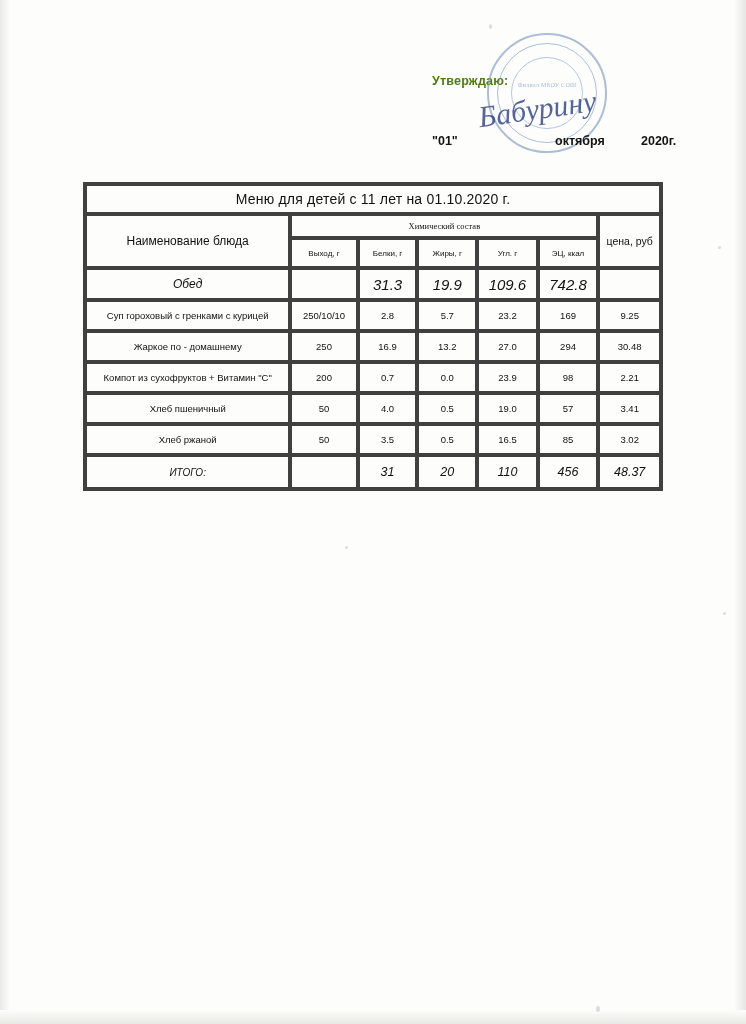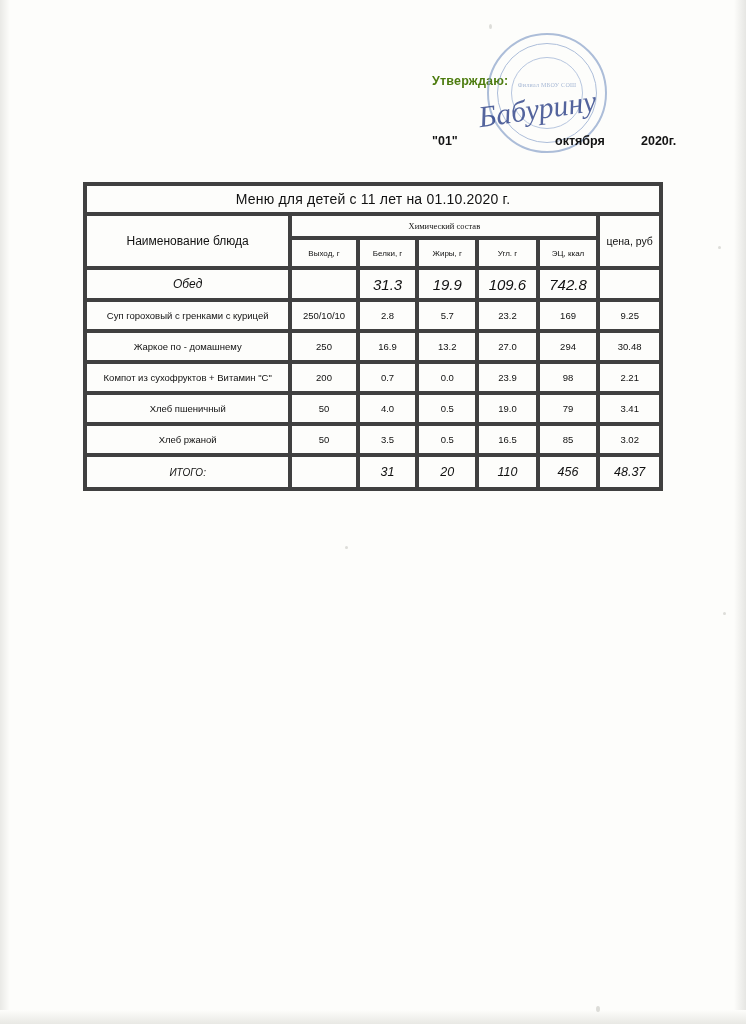--- a/index.html
+++ b/index.html
@@ -295,21 +295,21 @@
         <td class="num">23.9</td>
         <td class="num">98</td>
         <td class="num">2.21</td>
       </tr>
       <tr class="row-meal">
         <td class="cell-name">Хлеб пшеничный</td>
         <td class="num">50</td>
         <td class="num">4.0</td>
         <td class="num">0.5</td>
         <td class="num">19.0</td>
-        <td class="num">79</td>
+        <td class="num">57</td>
         <td class="num">3.41</td>
       </tr>
       <tr class="row-meal">
         <td class="cell-name">Хлеб ржаной</td>
         <td class="num">50</td>
         <td class="num">3.5</td>
         <td class="num">0.5</td>
         <td class="num">16.5</td>
         <td class="num">85</td>
         <td class="num">3.02</td>

